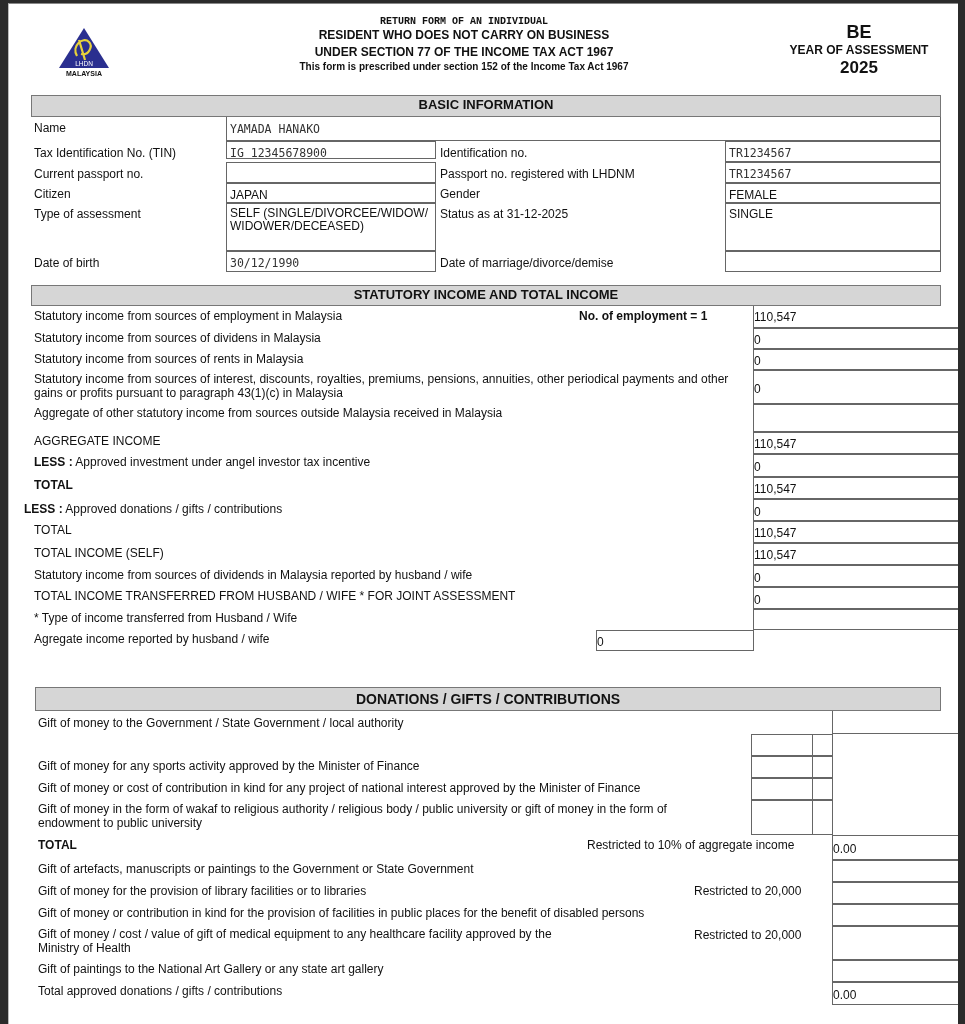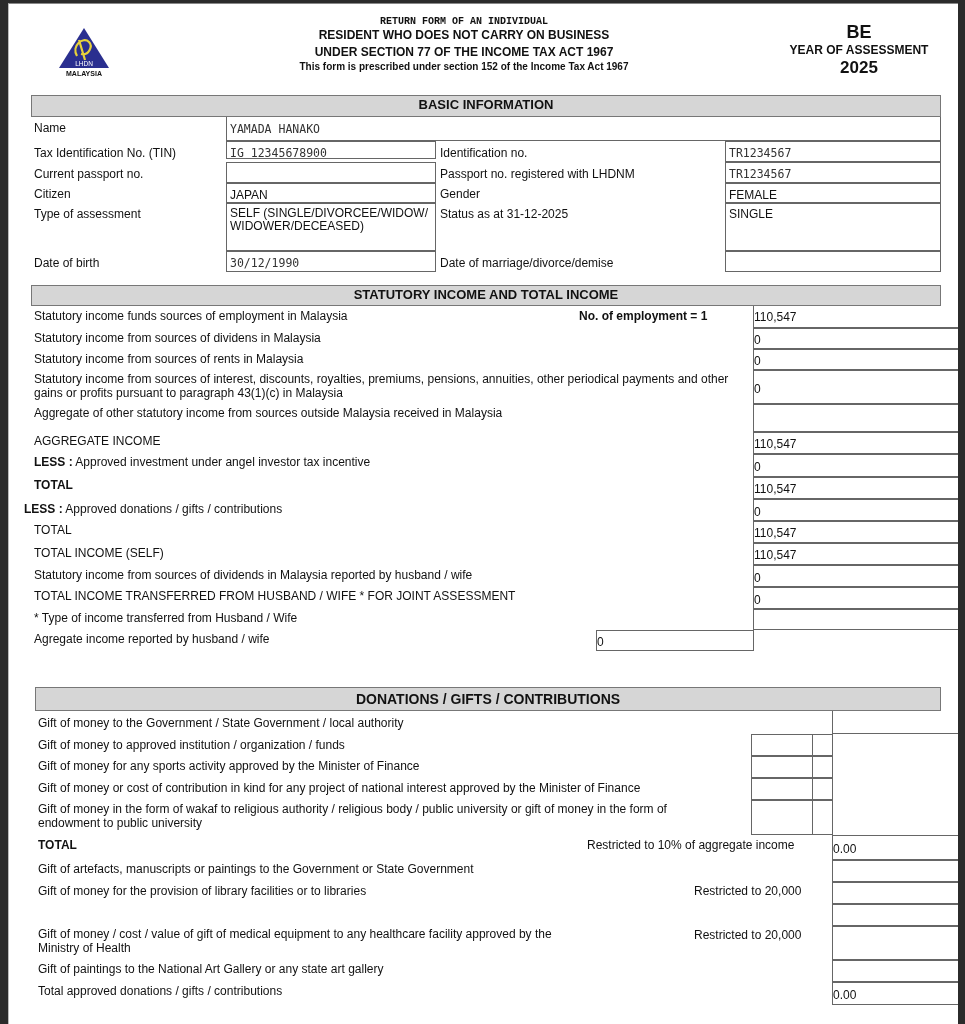--- a/index.html
+++ b/index.html
@@ -87,21 +87,21 @@
   <div class="lbl" style="left:431px; top:203px;">Status as at 31-12-2025</div>
   <div class="box txt" style="left:716px; top:199px; width:216px; height:48px; padding-top:3px;">SINGLE</div>
 
   <div class="lbl" style="left:25px; top:252px;">Date of birth</div>
   <div class="box txt mono" style="left:217px; top:247px; width:210px; height:21px; padding-top:4px;">30/12/1990</div>
   <div class="lbl" style="left:431px; top:252px;">Date of marriage/divorce/demise</div>
   <div class="box txt" style="left:716px; top:247px; width:216px; height:21px;"></div>
 
   <div class="sec-head" style="left:22px; top:281px; width:910px; height:21px;">STATUTORY INCOME AND TOTAL INCOME</div>
 
-  <div class="lbl" style="left:25px; top:305px;">Statutory income funds sources of employment in Malaysia</div>
+  <div class="lbl" style="left:25px; top:305px;">Statutory income from sources of employment in Malaysia</div>
   <div class="lbl" style="left:570px; top:305px;font-weight:bold;">No. of employment = 1</div>
   <div class="box num" style="left:724px; top:302px; width:208px; height:22px; padding-top:4px; border-top:none;">110,547</div>
 
   <div class="lbl" style="left:25px; top:327px;">Statutory income from sources of dividens in Malaysia</div>
   <div class="box num" style="left:724px; top:324px; width:208px; height:21px; padding-top:4px;">0</div>
 
   <div class="lbl" style="left:25px; top:348px;">Statutory income from sources of rents in Malaysia</div>
   <div class="box num" style="left:724px; top:345px; width:208px; height:21px; padding-top:4px;">0</div>
 
   <div class="lbl wrap" style="left:25px; top:369px; width:700px; line-height:13.5px;">Statutory income from sources of interest, discounts, royalties, premiums, pensions, annuities, other periodical payments and other gains or profits pursuant to paragraph 43(1)(c) in Malaysia</div>
@@ -142,21 +142,20 @@
   <div class="box num" style="left:724px; top:605px; width:208px; height:21px;"></div>
 
   <div class="lbl" style="left:25px; top:628px;">Agregate income reported by husband / wife</div>
   <div class="box num" style="left:567px; top:626px; width:158px; height:21px; padding-top:4px;">0</div>
 
   <div class="sec-head" style="left:26px; top:683px; width:906px; height:24px; line-height:22px; font-size:14px;">DONATIONS / GIFTS / CONTRIBUTIONS</div>
 
   <div class="lbl" style="left:29px; top:712px;">Gift of money to the Government / State Government / local authority</div>
   <div class="box num" style="left:803px; top:707px; width:129px; height:23px; border-top:none;"></div>
 
-  <div class="lbl" style="left:29px; top:734px;">Gift of money to approved institution / organization / funds</div>
   <div class="box num" style="left:722px; top:730px; width:82px; height:22px;"></div>
 
   <div class="lbl" style="left:29px; top:755px;">Gift of money for any sports activity approved by the Minister of Finance</div>
   <div class="box num" style="left:722px; top:752px; width:82px; height:22px;"></div>
 
   <div class="lbl" style="left:29px; top:777px;">Gift of money or cost of contribution in kind for any project of national interest approved by the Minister of Finance</div>
   <div class="box num" style="left:722px; top:774px; width:82px; height:22px;"></div>
 
   <div class="lbl wrap" style="left:29px; top:799px; width:670px; line-height:13.5px;">Gift of money in the form of wakaf to religious authority / religious body / public university or gift of money in the form of endowment to public university</div>
   <div class="box num" style="left:722px; top:796px; width:82px; height:35px;"></div>
@@ -167,20 +166,21 @@
   <div class="lbl" style="left:578px; top:834px;">Restricted to 10%  of aggregate income</div>
   <div class="box num" style="left:803px; top:831px; width:129px; height:25px; padding-top:6px;">0.00</div>
 
   <div class="lbl" style="left:29px; top:858px;">Gift of artefacts, manuscripts or paintings to the Government or State Government</div>
   <div class="box num" style="left:803px; top:856px; width:129px; height:22px;"></div>
 
   <div class="lbl" style="left:29px; top:880px;text-align:center;">Gift of money for the provision of library facilities or to libraries</div>
   <div class="lbl" style="left:685px; top:880px;">Restricted to 20,000</div>
   <div class="box num" style="left:803px; top:878px; width:129px; height:22px;"></div>
 
+  <div class="lbl" style="left:29px; top:902px;">Gift of money or contribution in kind for the provision of facilities in public places for the benefit of disabled persons</div>
   <div class="box num" style="left:803px; top:900px; width:129px; height:22px;"></div>
 
   <div class="lbl wrap" style="left:29px; top:924px; width:545px; line-height:13.5px;">Gift of money / cost / value of gift of medical equipment to any healthcare facility approved by the Ministry of Health</div>
   <div class="lbl" style="left:685px; top:924px;">Restricted to 20,000</div>
   <div class="box num" style="left:803px; top:922px; width:129px; height:34px;"></div>
 
   <div class="lbl" style="left:29px; top:958px;">Gift of paintings to the National Art Gallery or any state art gallery</div>
   <div class="box num" style="left:803px; top:956px; width:129px; height:22px;"></div>
 
   <div class="lbl" style="left:29px; top:980px;">Total approved donations / gifts / contributions</div>

